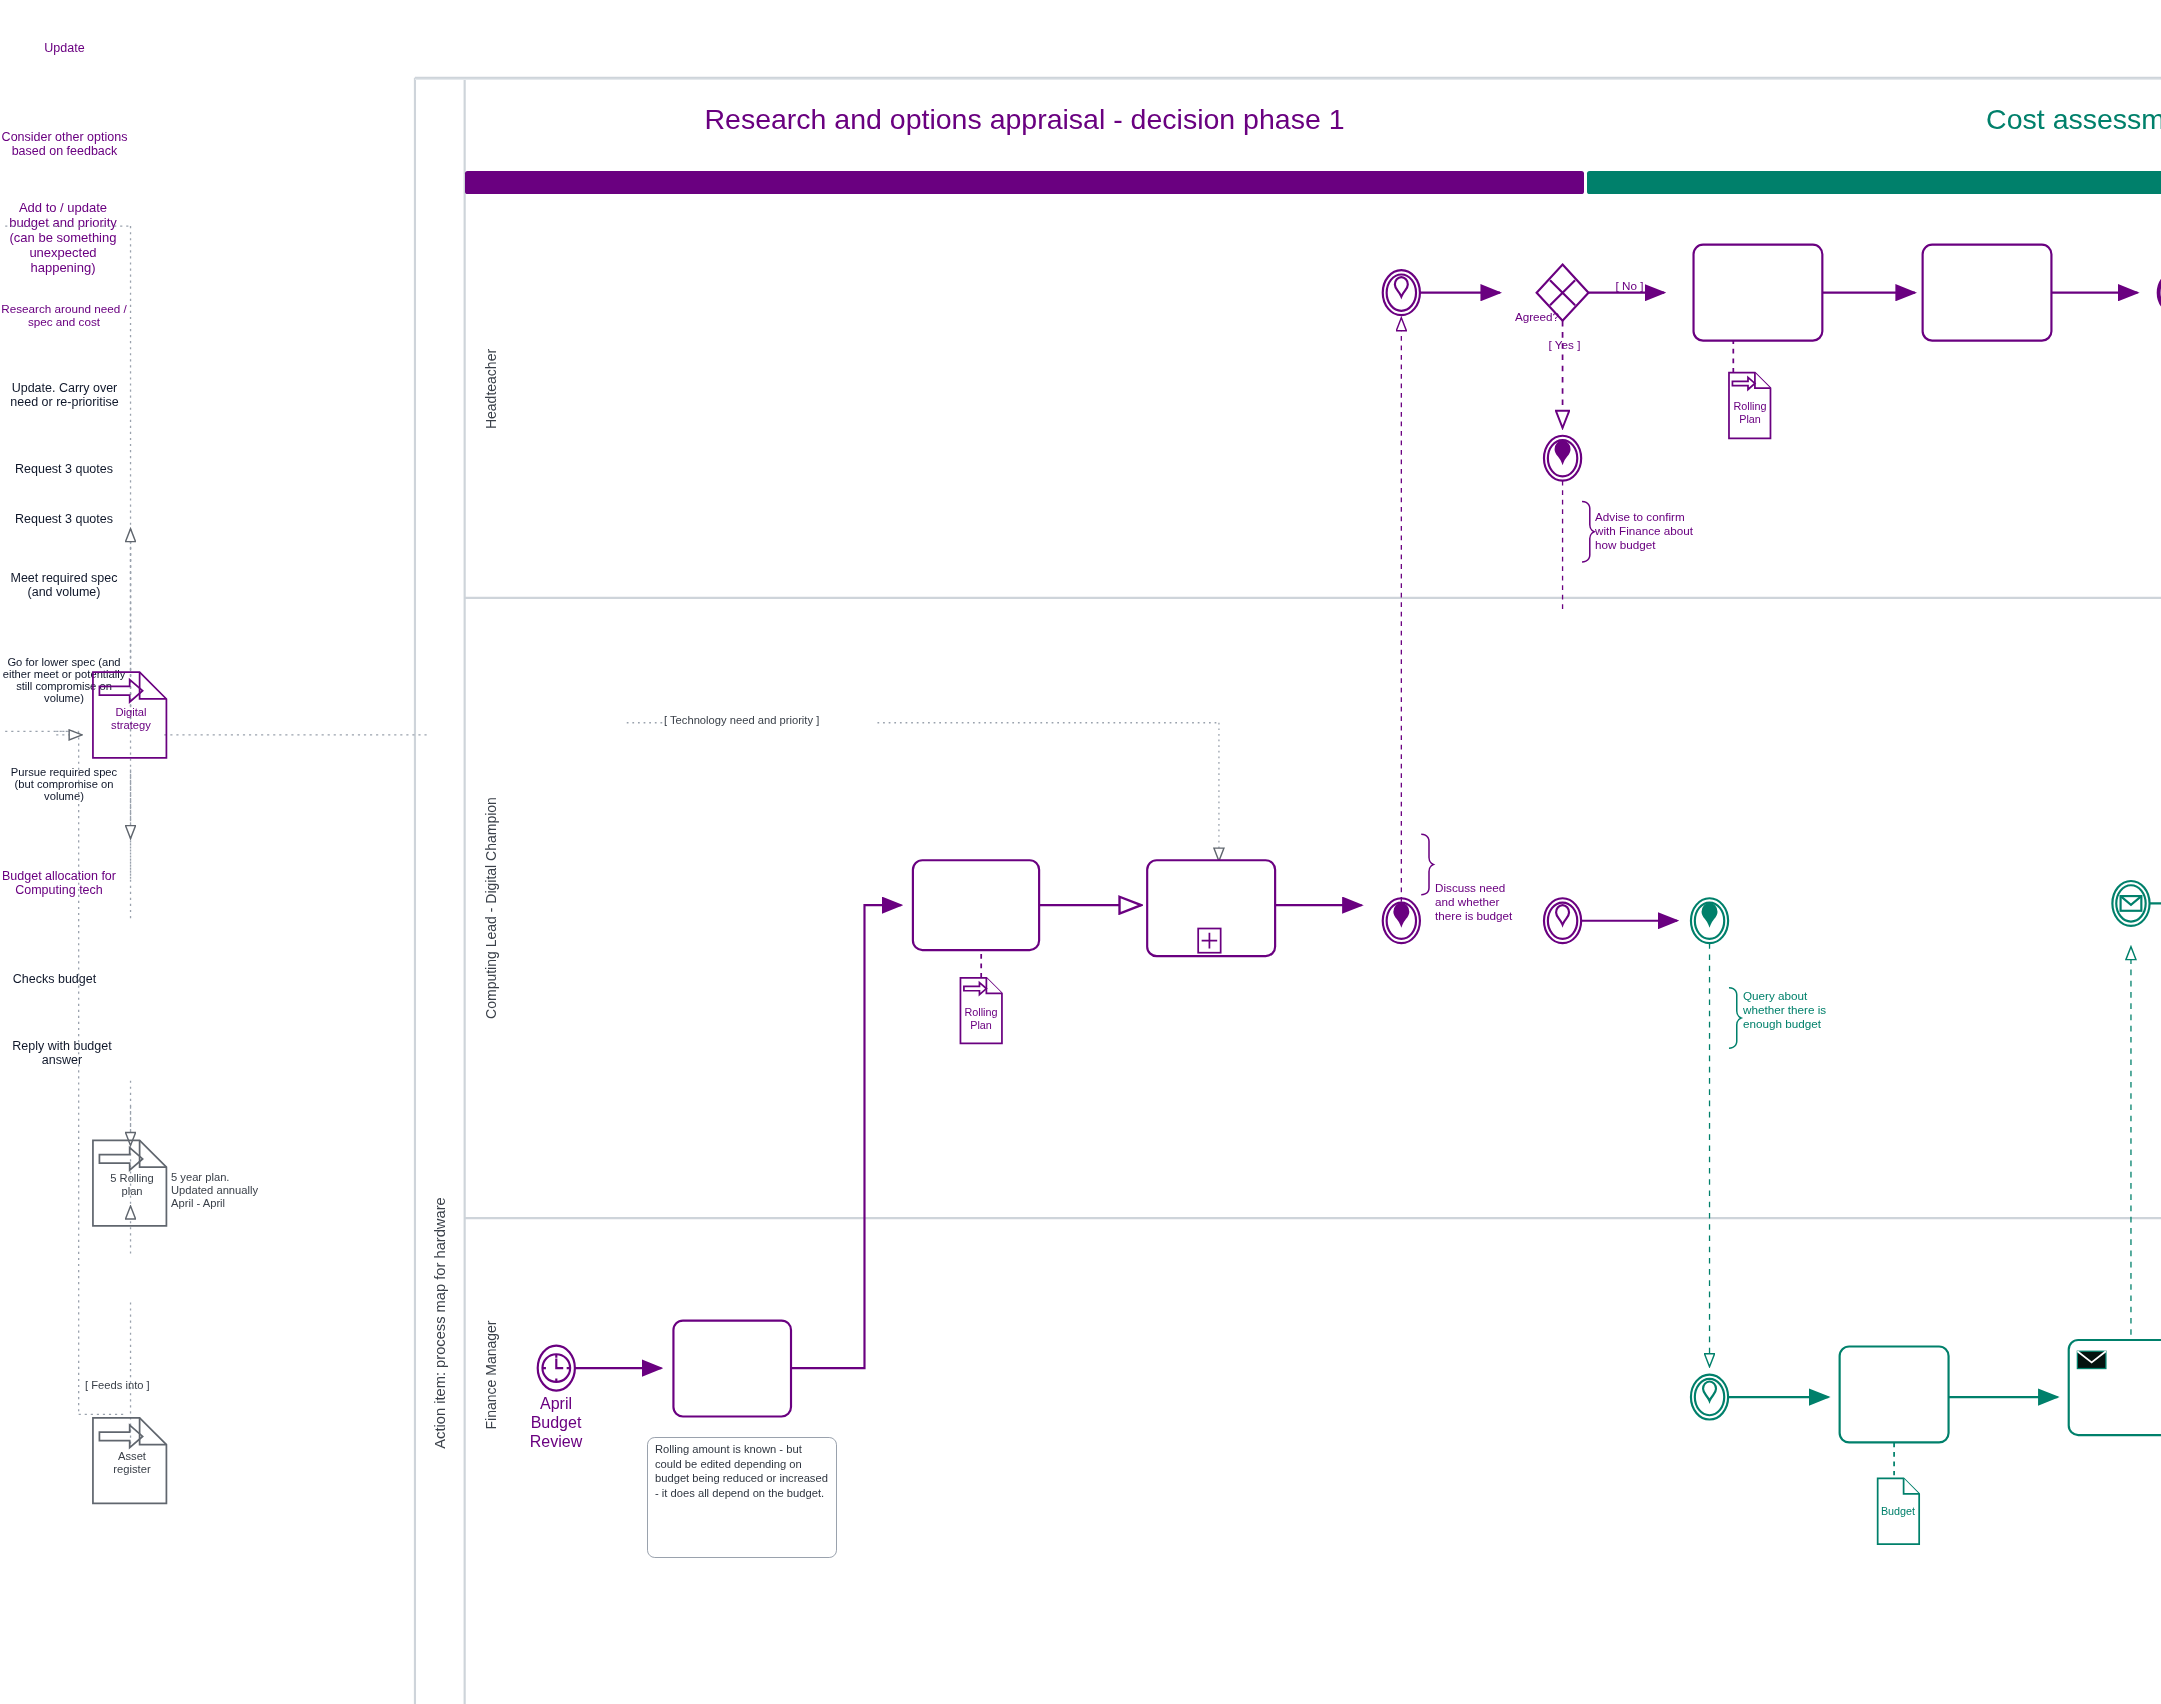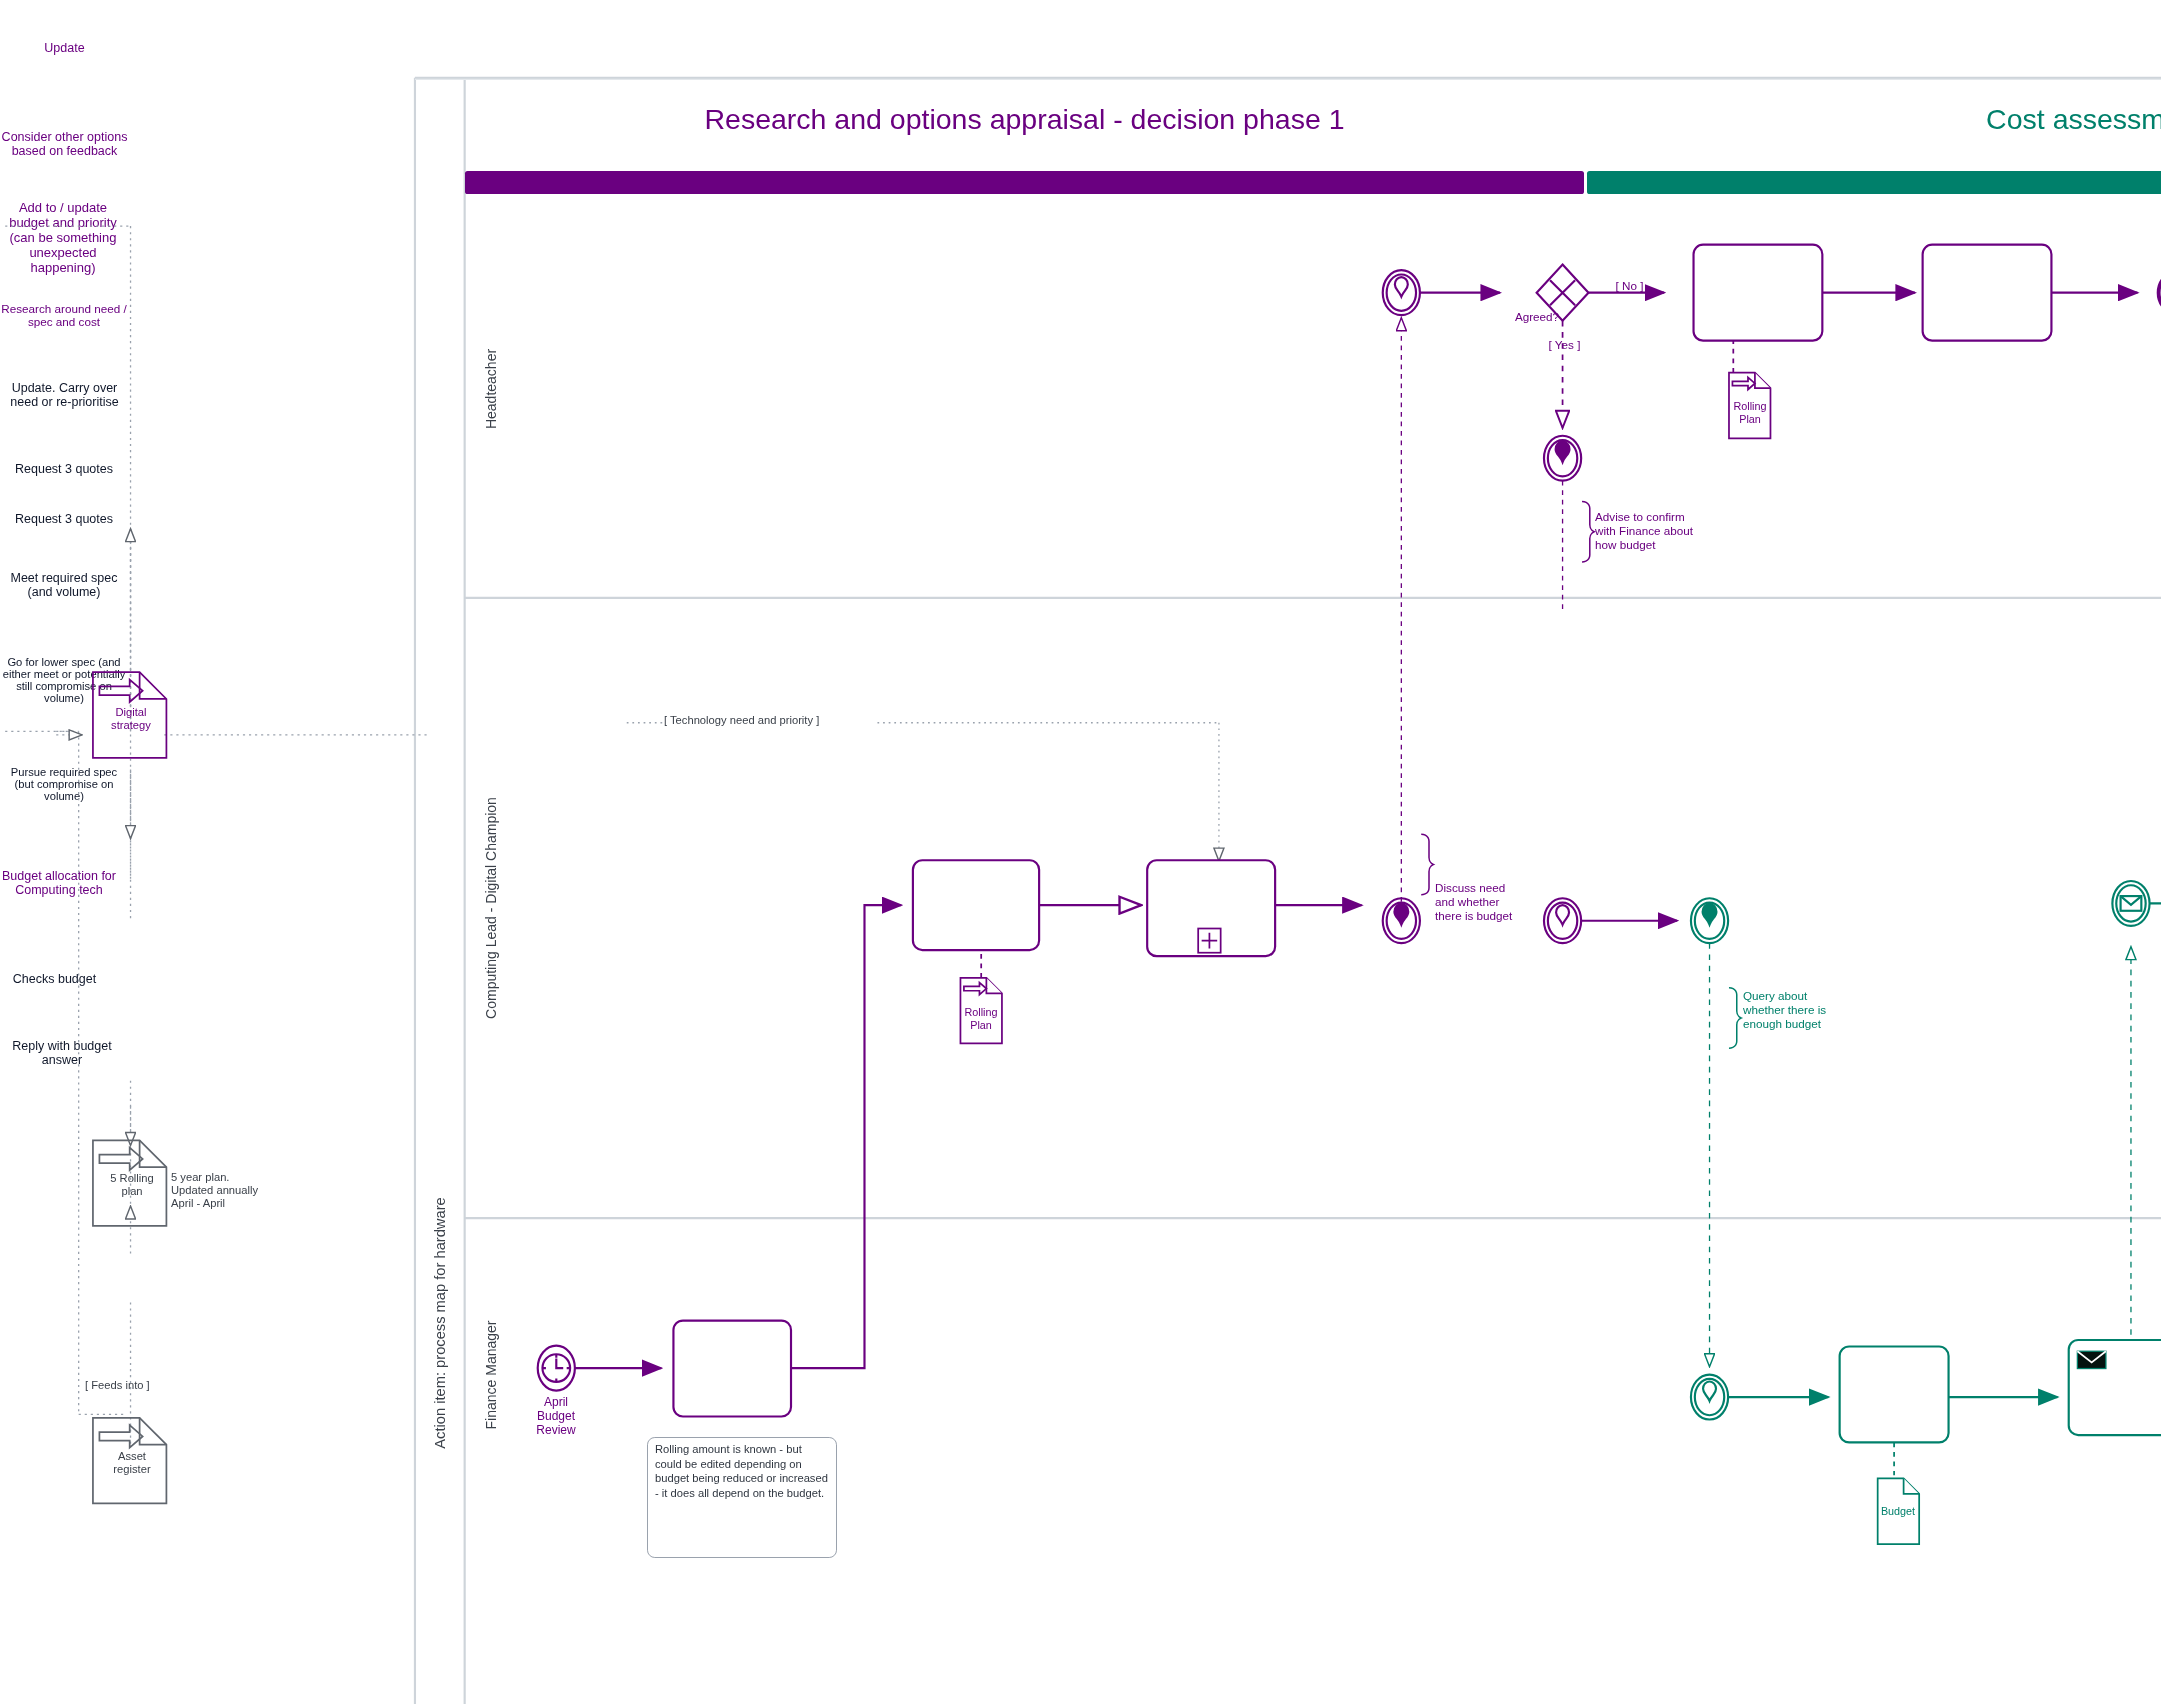--- a/index.html
+++ b/index.html
@@ -343,21 +343,21 @@
 enough budget</div>
 
   <div class="task-label g" style="left:2424px;top:687px;width:129px;height:96px;">Update.
 Carry over need or re-prioritise</div>
   <div class="task-label g" style="left:2424px;top:857px;width:128px;height:52px;">Request 3 quotes</div>
   <div class="task-label g" style="left:2424px;top:1050px;width:128px;height:48px;">Request 3 quotes</div>
   <div class="task-label g" style="left:2652px;top:860px;width:128px;height:84px;">Meet required spec (and volume)</div>
   <div class="task-label g" style="left:2821px;top:982px;width:128px;height:106px;font-size:11.2px;">Go for lower spec (and either meet or potentially still compromise on volume)</div>
   <div class="task-label g" style="left:2821px;top:1115px;width:128px;height:102px;font-size:11.2px;">Pursue required spec (but compromise on volume)</div>
 
-  <div class="txt ctr small-label p" style="left:515px;top:1395px;width:82px;font-size:12px;">April
+  <div class="txt ctr small-label p" style="left:515px;top:1395px;width:82px;font-size:16px;">April
 Budget
 Review</div>
   <div class="task-label" style="left:674px;top:1321px;width:118px;height:96px;">Budget allocation for Computing tech</div>
   <div class="task-label g" style="left:1840px;top:1347px;width:109px;height:96px;">Checks budget</div>
   <div class="task-label g" style="left:2069px;top:1362px;width:124px;height:52px;">Reply with budget answer</div>
   <div class="txt ctr small-label g" style="left:1874px;top:1505px;width:48px;font-size:10.8px;">Budget</div>
 
 </div>
 
 

